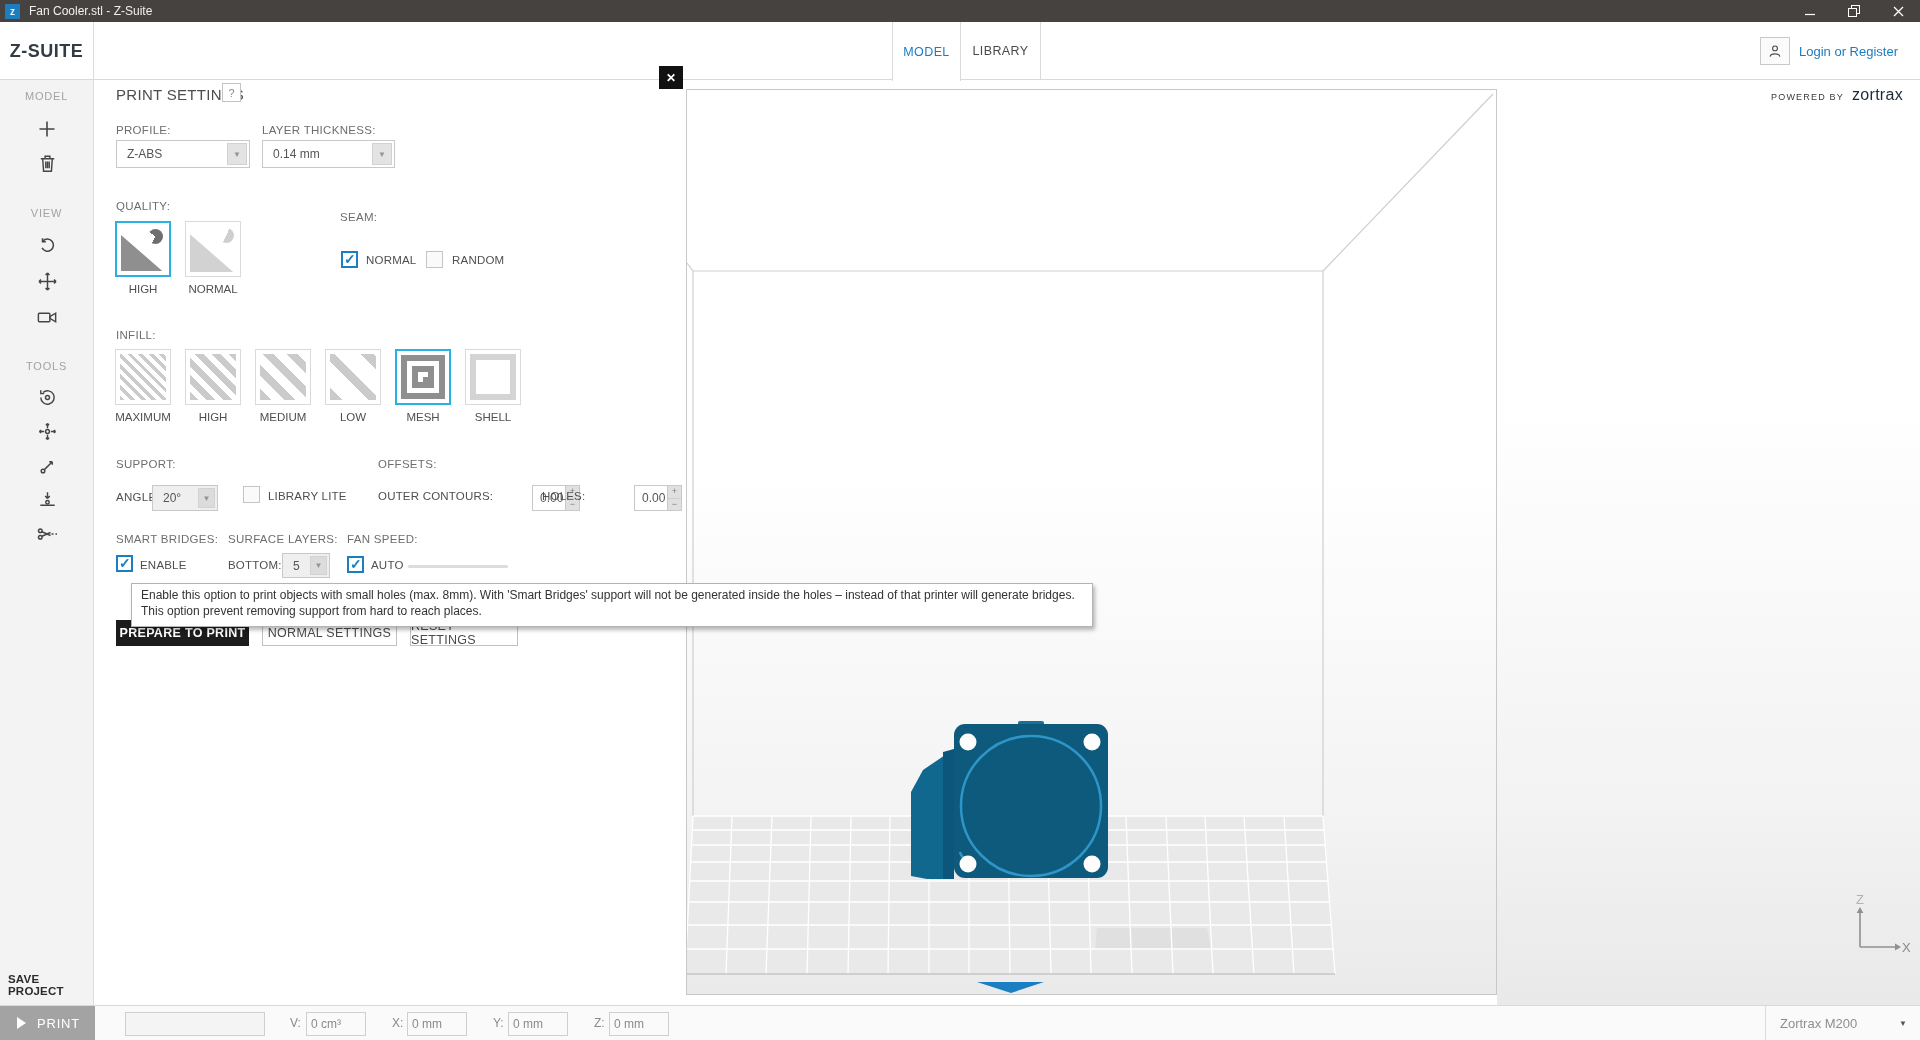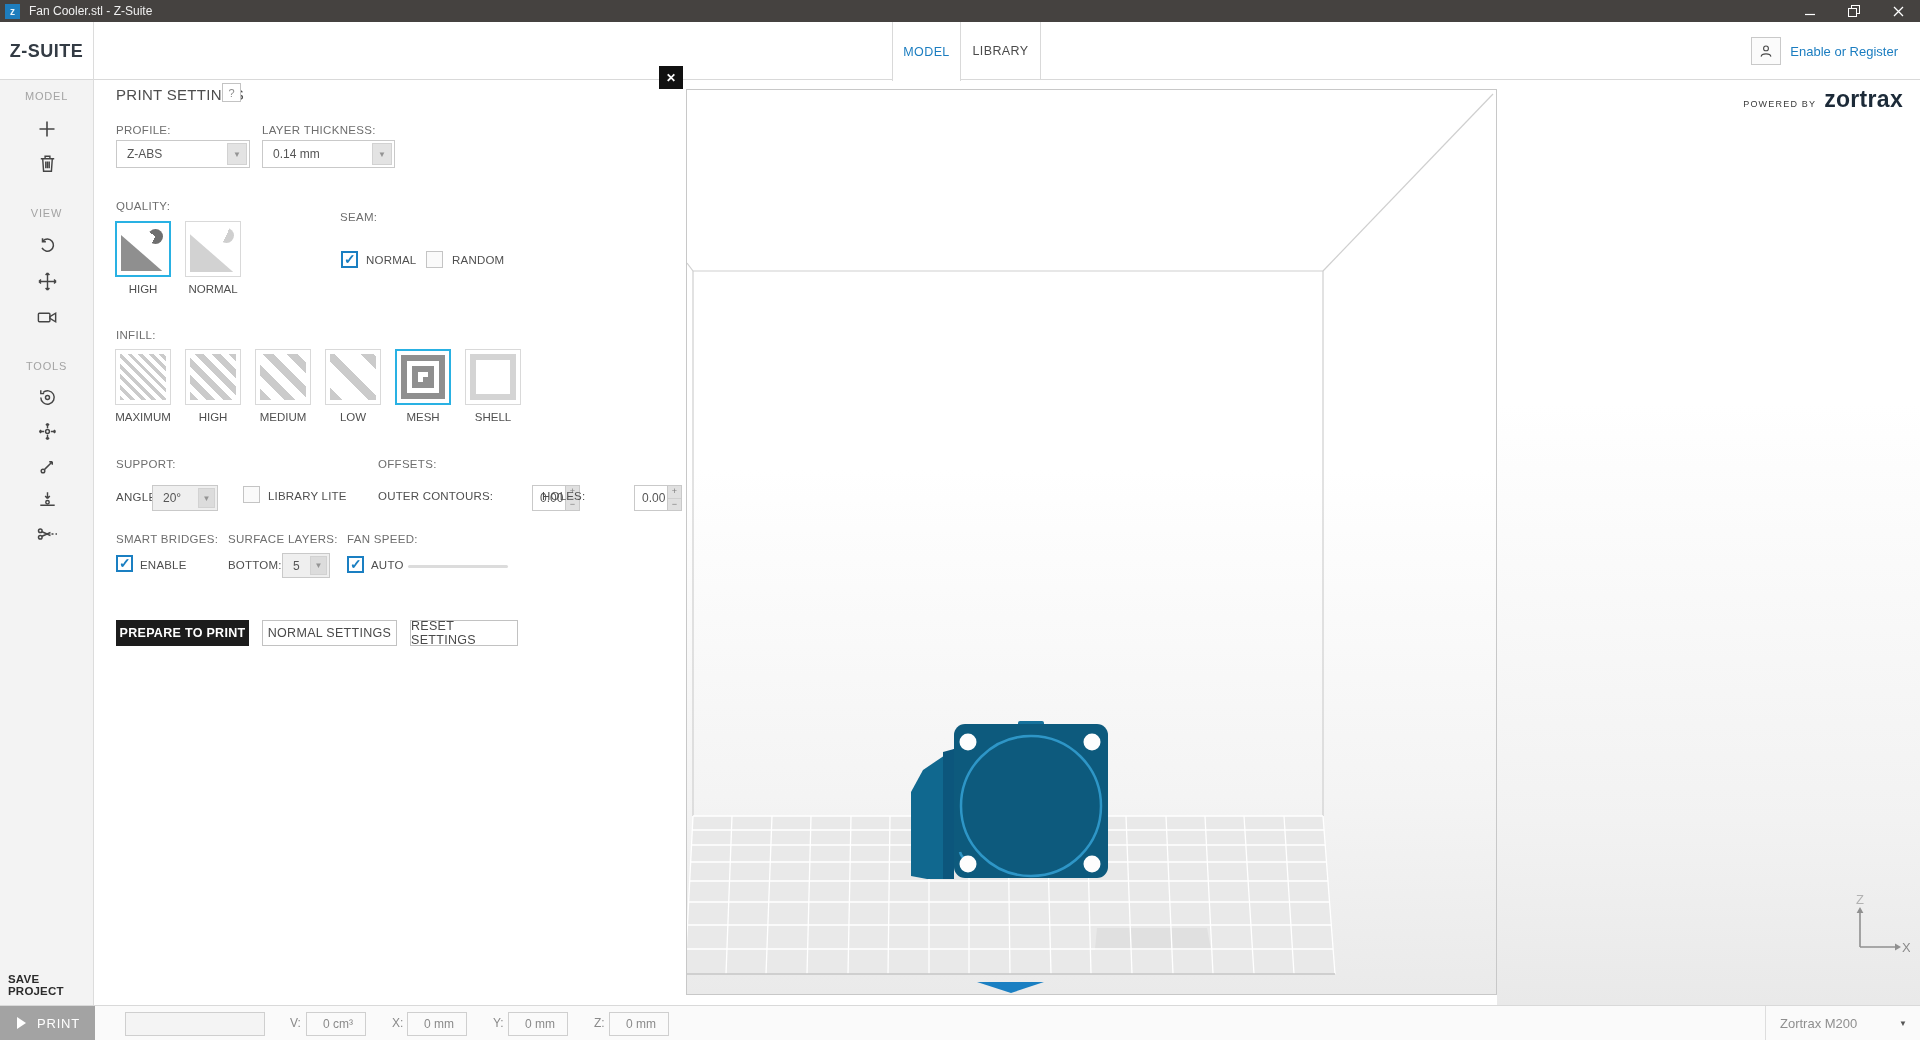--- a/index.html
+++ b/index.html
@@ -109,32 +109,32 @@
   .panel-close { left:659px; top:66px; width:24px; height:23px; background:#111; color:#fff;
                  font-size:12px; font-weight:bold; display:flex; align-items:center; justify-content:center; z-index:7; }
 
   
   .viewport { left:686px; top:89px; width:811px; height:906px; border:1px solid #c8c8c8;
               background:linear-gradient(180deg,#ffffff 42%,#f4f4f4 78%,#eaeaea 100%); }
   .right-margin { left:1497px; top:80px; width:423px; height:925px;
                   background:linear-gradient(180deg,#ffffff 35%,#f2f2f2 80%,#e9e9e9 100%); }
   .powered { position:absolute; right:17px; top:6px; display:flex; align-items:baseline; gap:8px; }
   .powered-by { font-size:9px; letter-spacing:1.2px; color:#3a3a3a; }
-  .brand { font-size:23px; font-weight:bold; letter-spacing:.3px; color:#1c2a38; }
+  .brand { font-size:16px; font-weight:normal; letter-spacing:.3px; color:#1c2a38; }
   .axis-widget { position:absolute; right:10px; bottom:48px; width:62px; height:66px; }
 
   
   .statusbar { left:0; top:1005px; width:1920px; height:35px; background:#fafafa; border-top:1px solid #d9d9d9; }
   .print-btn { position:absolute; left:0; top:0; width:95px; height:34px; background:#a3a3a3;
                display:flex; align-items:center; padding-left:17px; gap:11px; }
   .play-tri { width:0; height:0; border-left:9px solid #fff; border-top:6px solid transparent;
               border-bottom:6px solid transparent; }
   .print-label { color:#fff; font-size:13px; letter-spacing:.8px; }
   .status-field { position:absolute; top:6px; height:24px; border:1px solid #cfcfcf; background:transparent;
-                  display:flex; align-items:center; padding-left:16px; font-size:12px; color:#8a8a8a; }
+                  display:flex; align-items:center; padding-left:4px; font-size:12px; color:#8a8a8a; }
   .status-label { position:absolute; top:10px; font-size:12px; color:#8a8a8a; }
   .printer-select { position:absolute; right:0; top:0; width:155px; height:34px; border-left:1px solid #ddd;
                     display:flex; align-items:center; padding-left:14px; font-size:13px; color:#8f8f8f; }
   .printer-arrow { position:absolute; right:13px; font-size:8px; color:#555; }
   .printer-arrow::after { content:"▼"; }
 
   svg.icon { display:block; }
 </style>
 </head>
 <body>
@@ -168,21 +168,21 @@
   </div>
   <div class="tab tab-model">MODEL</div>
   <div class="tab tab-library">LIBRARY</div>
   <div class="login">
     <span class="login-icon-box">
       <svg class="icon" width="18" height="18" viewBox="0 0 24 24" fill="none" stroke="#4a4a4a" stroke-width="1.5">
         <circle cx="12" cy="8.5" r="3.2"></circle>
           <path d="M5.5 19.5c.7-5 12.3-5 13 0"></path>
       </svg>
     </span>
-    <span class="login-text">Enable or Register</span>
+    <span class="login-text">Login or Register</span>
   </div>
 </div>
 
 <div class="abs sidebar">
   <div class="side-label" style="top:10px">MODEL</div>
   <div class="side-btn" style="top:36px">
     <svg class="icon" width="24" height="24" viewBox="0 0 24 24" fill="none" stroke="#454545" stroke-width="1.6">
       <path d="M12 4.5v15M4.5 12h15"></path>
     </svg>
   </div>
@@ -339,20 +339,21 @@
   <div class="small-text abs" style="left:45px; top:479px">ENABLE</div>
   <div class="small-text abs" style="left:133px; top:479px">BOTTOM:</div>
   <div class="select small" style="left:187px; top:473px; width:48px; height:25px">
     <span class="sel-val">5</span>
     <span class="sel-arrow"></span>
   </div>
   <div class="cb checked" style="left:252px; top:476px"></div>
   <div class="small-text abs" style="left:276px; top:479px">AUTO</div>
   <div class="slider-track" style="left:313px; top:485px"></div>
 
+  <div class="tooltip">Enable this option to print objects with small holes (max. 8mm). With 'Smart Bridges' support will not be generated inside the holes – instead of that printer will generate bridges. This option prevent removing support from hard to reach places.</div>
 
   <div class="btn btn-dark" style="left:21px; width:133px">PREPARE TO PRINT</div>
   <div class="btn btn-light" style="left:167px; width:135px">NORMAL SETTINGS</div>
   <div class="btn btn-light" style="left:315px; width:108px">RESET SETTINGS</div>
 </div>
 
 <div class="abs panel-close">✕</div>
 
 <div class="abs right-margin">
   <div class="powered">

